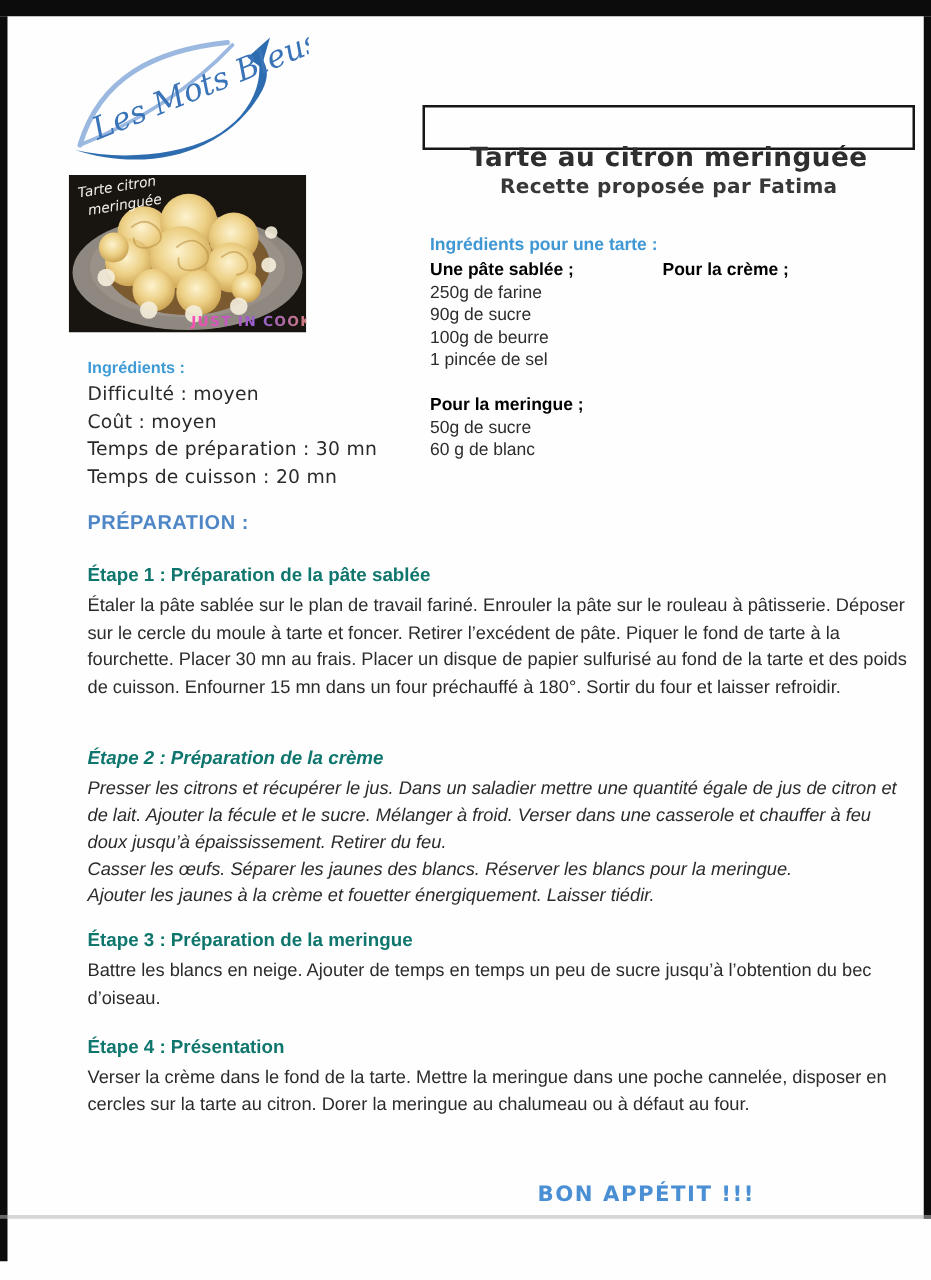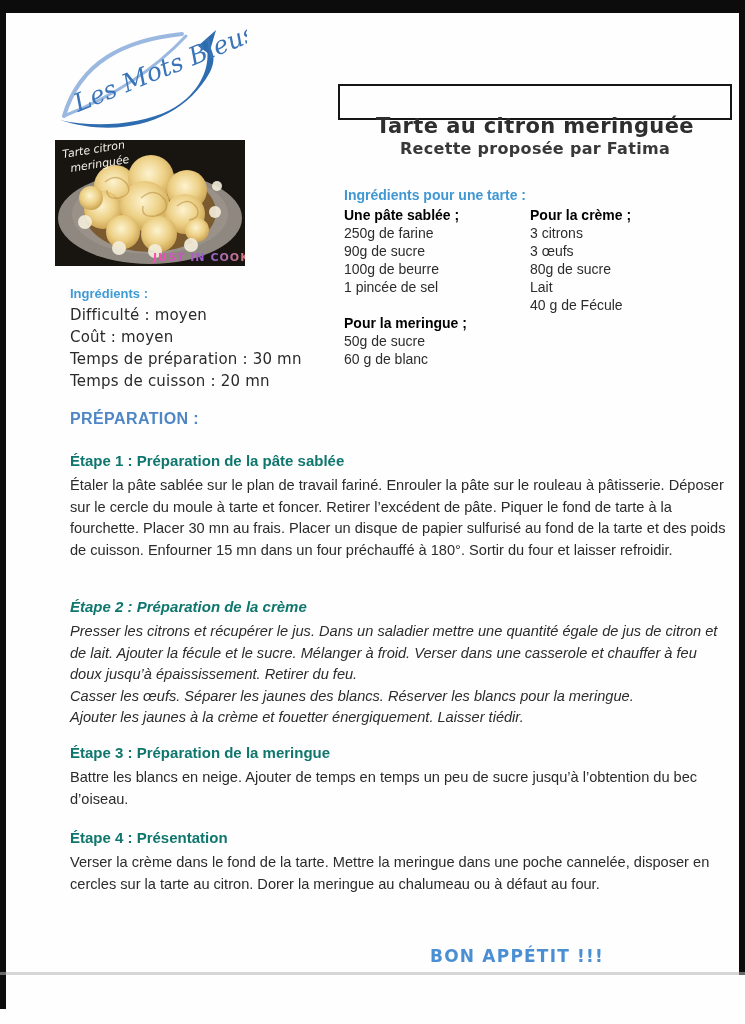--- a/index.html
+++ b/index.html
@@ -147,25 +147,20 @@
 100g de beurre
 1 pincée de sel</div>
     <div class="ing-gap"></div>
     <div class="ing-group-title">Pour la meringue ;</div>
     <div style="white-space:pre-line">50g de sucre
 60 g de blanc</div>
   </div>
 
   <div class="ing-col ing-col-right">
     <div class="ing-group-title">Pour la crème ;</div>
-    <div style="white-space:pre-line">3 citrons
-3 œufs
-80g de sucre
-Lait
-40 g de Fécule</div>
   </div>
 
   <div class="realisation">
     <div class="realisation-header">Ingrédients :</div>
     <div class="realisation-lines">Difficulté : moyen
 Coût : moyen
 Temps de préparation : 30 mn
 Temps de cuisson : 20 mn</div>
   </div>
 

